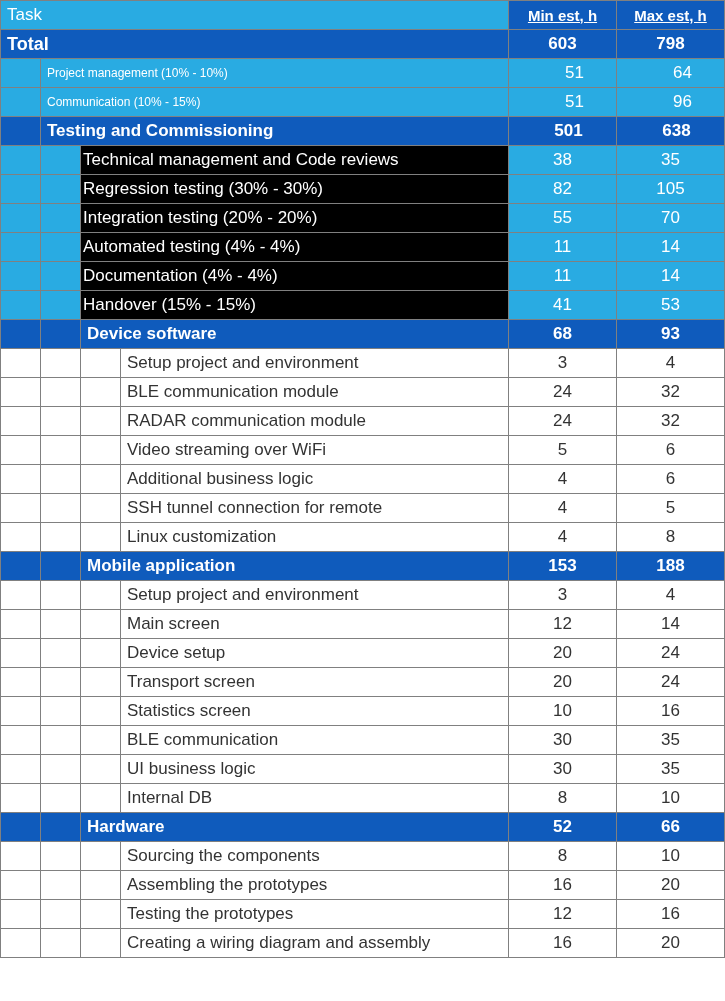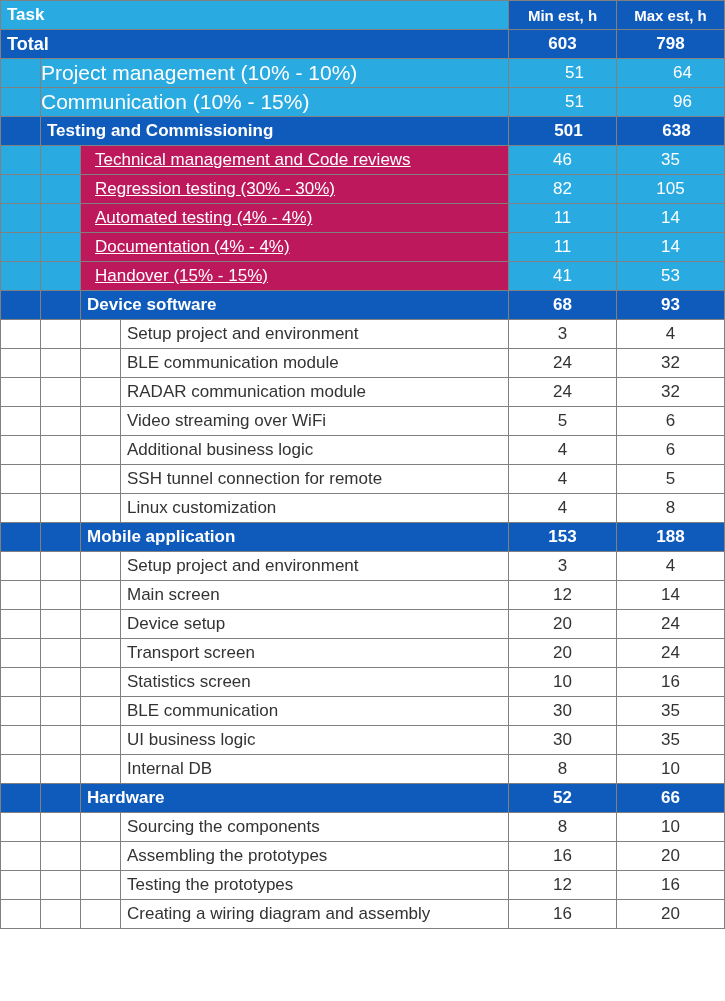--- a/index.html
+++ b/index.html
@@ -21,46 +21,47 @@
     vertical-align: middle;
   }
   .num {
     text-align: center;
     font-size: 17px;
     color: #333;
   }
   .hdr-cell {
     background: #29ABE2;
     color: #fff;
-    font-weight: bold;
+    font-weight: normal;
     font-size: 17px;
     padding-left: 6px;
   }
   .hdr-num {
     background: #0F5BBC;
     color: #fff;
     font-weight: bold;
     font-size: 15px;
     text-align: center;
+    text-decoration: underline;
   }
   .total-row td { background:#0F5BBC; color:#fff; font-weight:bold; }
   .total-row .label { font-size:18px; padding-left:6px; }
   .total-row .num { color:#fff; }
 
   .lvl1-row td.indent { background:#29ABE2; }
-  .lvl1-row td.label { background:#29ABE2; color:#fff; font-size:21px; }
+  .lvl1-row td.label { background:#29ABE2; color:#fff; font-size:12px; padding-left:6px; }
   .lvl1-row td.num { background:#29ABE2; color:#fff;padding-left:24px; }
 
   .sect-row td.indent { background:#0F5BBC; }
   .sect-row td.label { background:#0F5BBC; color:#fff; font-weight:bold; font-size:17px; padding-left:6px; }
   .sect-row td.num { background:#0F5BBC; color:#fff; font-weight:bold;padding-left:12px; }
 
   .sub-row td.indent1 { background:#29ABE2; }
   .sub-row td.indent2 { background:#29ABE2; }
-  .sub-row td.label { background:#be185d; color:#fff; font-size:17px; padding-left:14px;text-decoration:underline; }
+  .sub-row td.label { background:#000000; color:#fff; font-size:17px; padding-left:2px; }
   .sub-row td.num { background:#29ABE2; color:#fff; }
 
   .sect2-row td.indent1 { background:#0F5BBC; }
   .sect2-row td.indent2 { background:#0F5BBC; }
   .sect2-row td.label { background:#0F5BBC; color:#fff; font-weight:bold; font-size:17px; padding-left:6px; }
   .sect2-row td.num { background:#0F5BBC; color:#fff; font-weight:bold; }
 
   .leaf-row td { background:#fff; }
   .leaf-row td.label { color:#333; font-size:17px; padding-left:6px; }
   .leaf-row td.num { color:#333; }
@@ -107,33 +108,40 @@
       <tr class="sect-row">
         <td class="indent" colspan="1"></td>
         <td class="label" colspan="3">Testing and Commissioning</td>
         <td class="num" colspan="1">501</td>
         <td class="num" colspan="1">638</td>
       </tr>
       <tr class="sub-row">
         <td class="indent1" colspan="1"></td>
         <td class="indent2" colspan="1"></td>
         <td class="label" colspan="2">Technical management and Code reviews</td>
-        <td class="num" colspan="1">46</td>
+        <td class="num" colspan="1">38</td>
         <td class="num" colspan="1">35</td>
       </tr>
       <tr class="sub-row">
         <td class="indent1" colspan="1"></td>
         <td class="indent2" colspan="1"></td>
         <td class="label" colspan="2">Regression testing (30% - 30%)</td>
         <td class="num" colspan="1">82</td>
         <td class="num" colspan="1">105</td>
       </tr>
       <tr class="sub-row">
         <td class="indent1" colspan="1"></td>
         <td class="indent2" colspan="1"></td>
+        <td class="label" colspan="2">Integration testing (20% - 20%)</td>
+        <td class="num" colspan="1">55</td>
+        <td class="num" colspan="1">70</td>
+      </tr>
+      <tr class="sub-row">
+        <td class="indent1" colspan="1"></td>
+        <td class="indent2" colspan="1"></td>
         <td class="label" colspan="2">Automated testing (4% - 4%)</td>
         <td class="num" colspan="1">11</td>
         <td class="num" colspan="1">14</td>
       </tr>
       <tr class="sub-row">
         <td class="indent1" colspan="1"></td>
         <td class="indent2" colspan="1"></td>
         <td class="label" colspan="2">Documentation (4% - 4%)</td>
         <td class="num" colspan="1">11</td>
         <td class="num" colspan="1">14</td>

